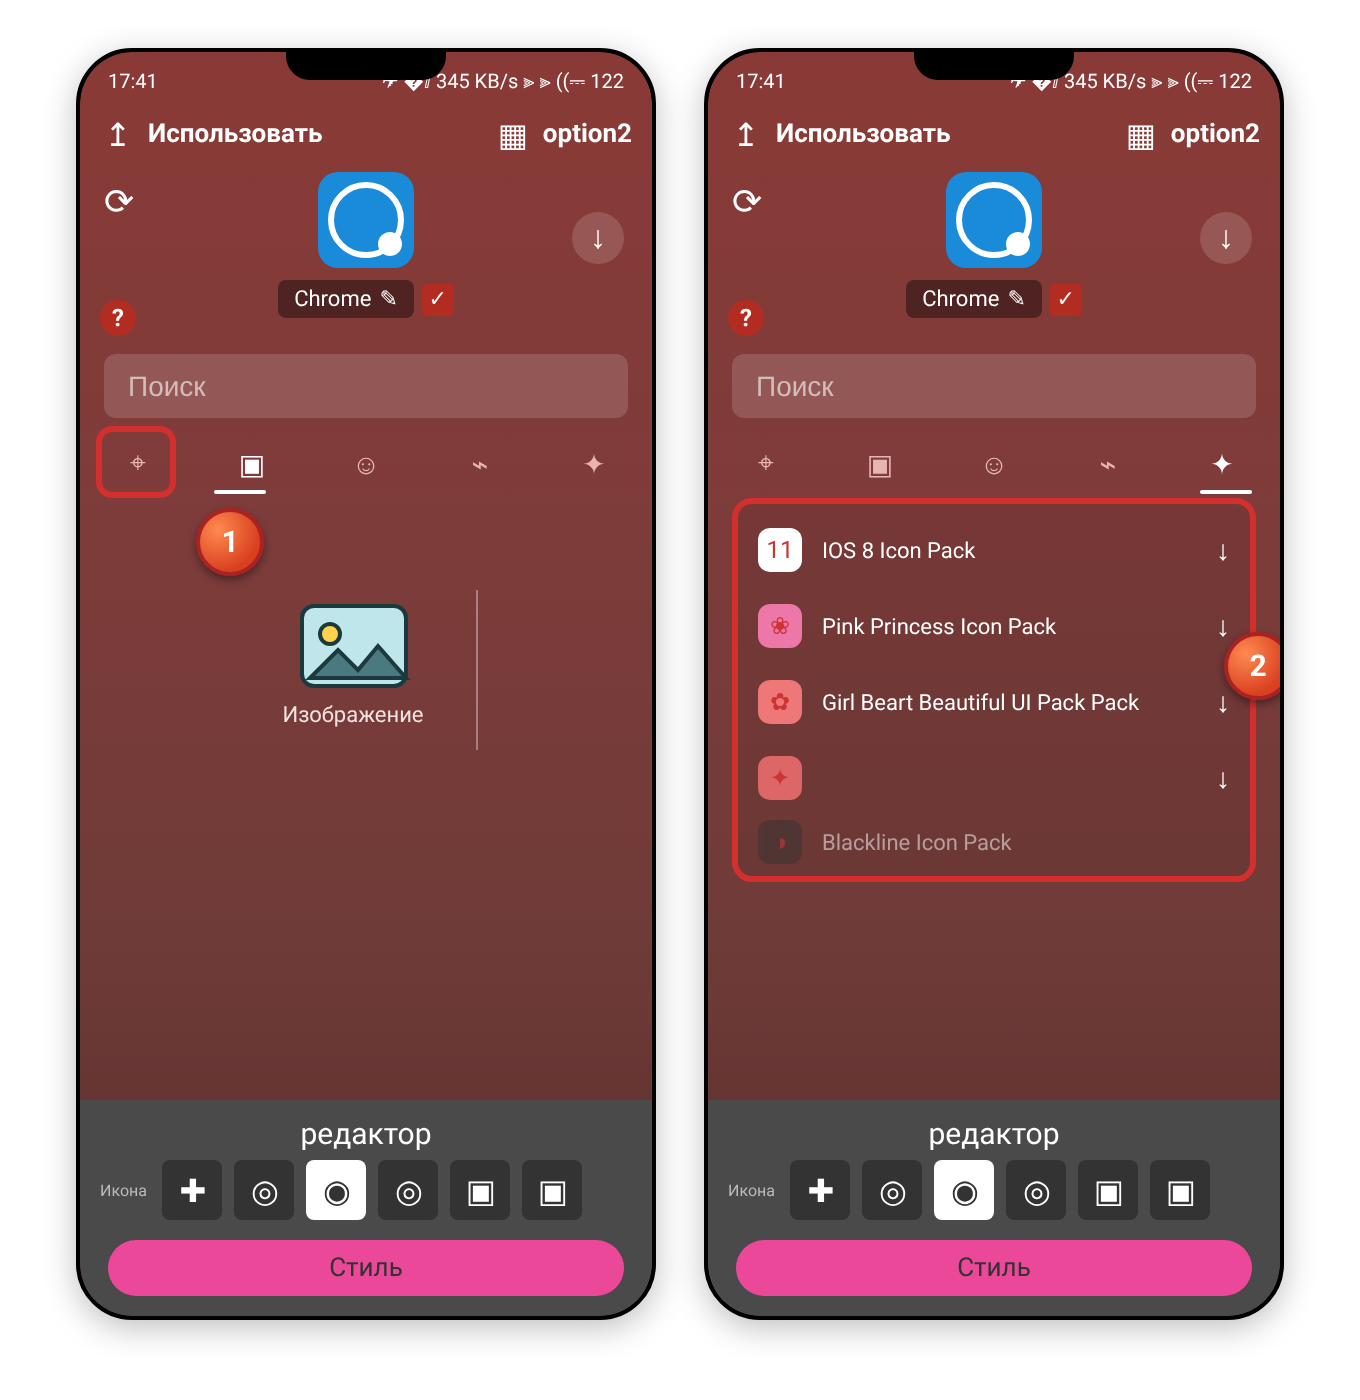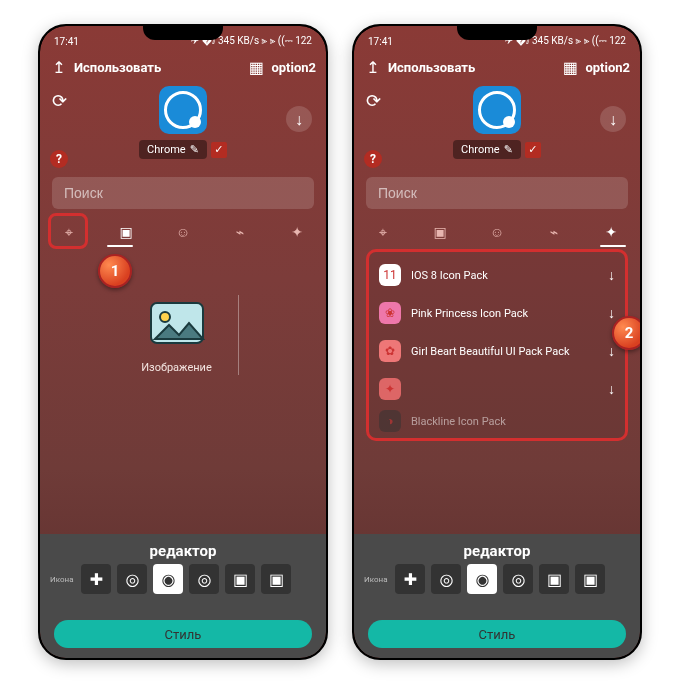--- a/index.html
+++ b/index.html
@@ -24,36 +24,36 @@
 .check{width:16px;height:16px;background:#b32c22;border-radius:2px;color:#fff;font-size:11px;display:flex;align-items:center;justify-content:center}
 .search{margin:18px 12px 6px;height:32px;background:rgba(255,255,255,.15);border-radius:6px;padding:0 10px;display:flex;align-items:center}
 .search input{border:0;background:transparent;color:#fff;font-size:14px;width:100%;outline:0}
 .search input::placeholder{color:rgba(255,255,255,.6)}
 .tabs{display:flex;justify-content:space-between;padding:6px 18px 2px;position:relative}
 .tab{width:22px;height:22px;display:flex;align-items:center;justify-content:center;color:#e8b6b0;font-size:14px}
 .tab.active{color:#fff}
 .underline{position:absolute;bottom:-2px;height:2px;width:26px;background:#fff;border-radius:1px}
 .body-area{padding:4px 12px 0;color:#fff}
 .picker-row{display:flex;justify-content:center;gap:0;margin-top:46px}
-.picker{width:110px;display:flex;flex-direction:column;align-items:center;gap:10px}
+.picker{width:110px;display:flex;flex-direction:column;align-items:center;gap:0}
 .picker .big{width:60px;height:56px}
 .divider{width:1px;height:80px;background:rgba(255,255,255,.35);margin:0 6px;align-self:center}
 .picker .cap{font-size:11px;color:#f2e3df}
 .section-title{font-size:11px;color:#e9cfc9;margin:14px 2px 4px;display:flex;justify-content:space-between}
 .pack-list{border:3px solid #d32f2f;border-radius:10px;padding:4px;background:rgba(0,0,0,.05)}
 .pack{display:flex;align-items:center;gap:10px;padding:8px 6px;color:#fff;font-size:11px}
 .pack .pi{width:22px;height:22px;border-radius:6px;background:#fff;display:flex;align-items:center;justify-content:center;font-size:12px;color:#c33;flex:0 0 22px}
 .pack .dl{margin-left:auto;color:#fff;font-size:14px}
 .editor{position:absolute;left:0;right:0;bottom:0;background:#4a4a4a;padding:8px 0 10px;border-radius:0 0 26px 26px}
-.editor h3{margin:0 0 4px;text-align:center;color:#fff;font-size:15px;font-weight:700}
+.editor h3{margin:0 0 4px;text-align:center;color:#fff;font-size:15px;font-weight:400}
 .icons-row{display:flex;gap:6px;padding:0 10px;align-items:center}
 .icons-row .lbl{font-size:8px;color:#bbb;margin-right:2px}
 .opt{width:30px;height:30px;border-radius:4px;background:#333;display:flex;align-items:center;justify-content:center;color:#fff;font-size:16px}
 .opt.white{background:#fff;color:#333}
-.style-btn{margin:26px 14px 0;height:28px;border-radius:14px;background:#14b8a6;color:#333;font-size:13px;display:flex;align-items:center;justify-content:center}
+.style-btn{margin:10px 14px 0;height:28px;border-radius:14px;background:#ec4899;color:#333;font-size:13px;display:flex;align-items:center;justify-content:center}
 .badge{position:absolute;width:30px;height:30px;border-radius:50%;background:radial-gradient(circle at 30% 30%,#ff8a50,#d94020 70%);border:2px solid #a22;color:#fff;font-weight:bold;font-size:15px;display:flex;align-items:center;justify-content:center;box-shadow:0 2px 4px rgba(0,0,0,.4);z-index:10}
 svg{display:block}
 .tab-highlight{position:absolute;border:3px solid #d32f2f;border-radius:8px}
 </style>
 </head>
 <body>
 
 <div class="stage">
 
  <div class="phone">

